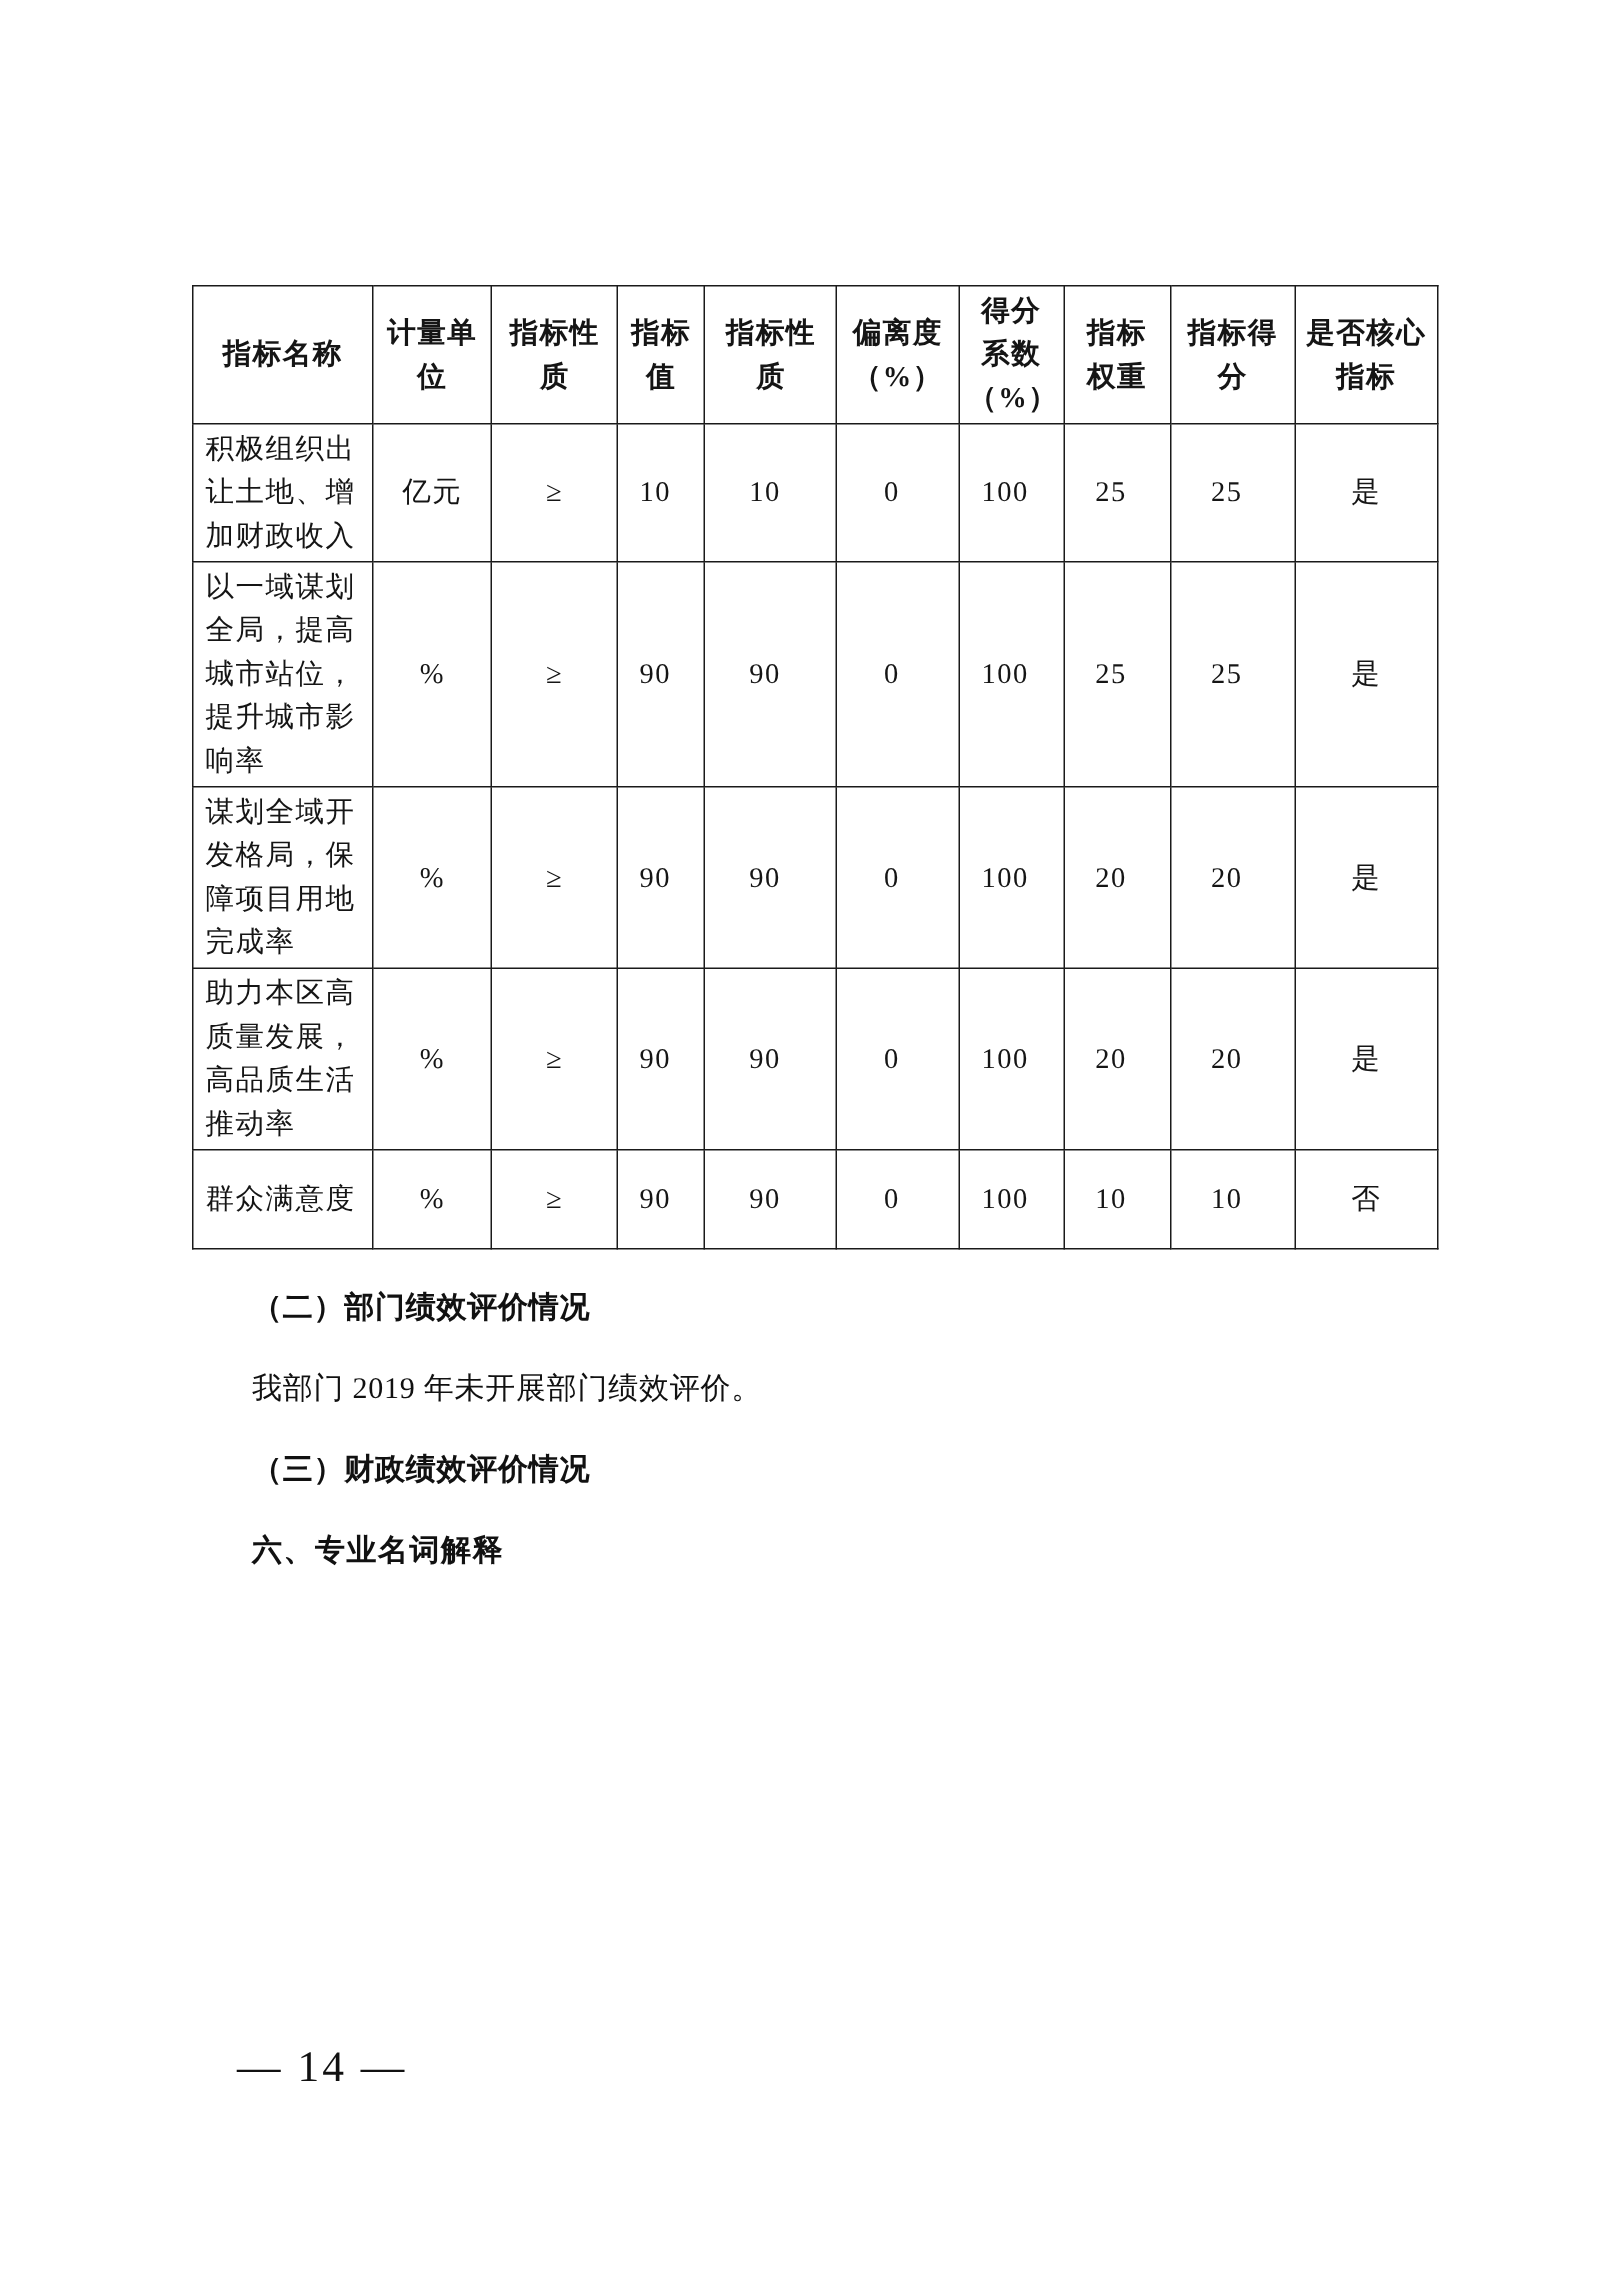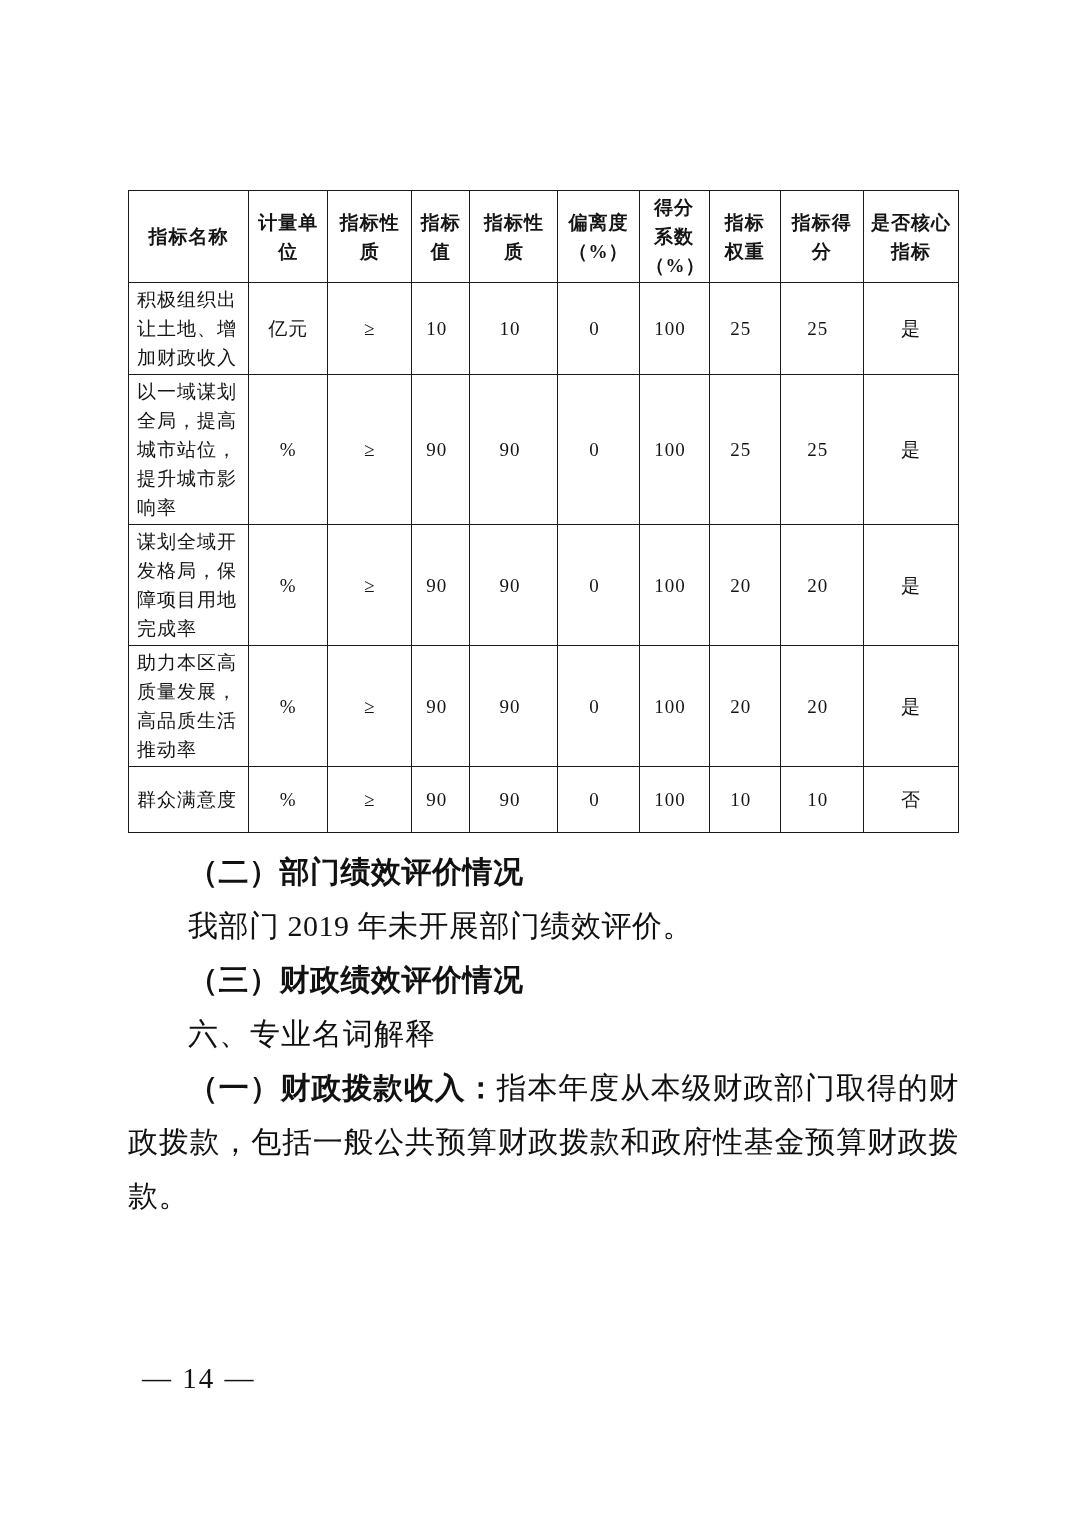--- a/index.html
+++ b/index.html
@@ -44,38 +44,38 @@
     padding: 2px 6px;
     height: 87px;
   }
   td.c-name   { text-align: left;  padding: 2px 8px; margin-top: 33px; }
   td.c-center { text-align: center; padding: 18px 4px; }
   td.c-num    { text-align: center; padding: 2px 10px 2px 2px; letter-spacing: 0; }
   
   .text-block {
     margin-top: 12px;
     width: 831px;
-    font-size: 30px;
+    font-size: 20px;
     line-height: 54px;
     letter-spacing: 0.5px;
     text-align: justify;
   }
   .line { text-indent: 2em; }
   .para-head { font-weight: bold; }
   .sec-head {
     font-family: "Liberation Sans", "DejaVu Sans", sans-serif;
-    font-weight: normal;
+    font-weight: bold;
     letter-spacing: 1px;
   }
   .term-para { text-indent: 2em; }
   .term-label { font-weight: bold; }
   
   .page-footer {
     position: absolute;
-    left: 142px;
+    left: 158px;
     top: 1362px;
     font-size: 29px;
     letter-spacing: 2px;
     color: #111111;
   }
 </style>
 </head>
 <body>
 
 <div class="page">
@@ -172,21 +172,20 @@
           </tr>
         </tbody>
     </table>
 
     <div class="text-block">
       <div class="line para-head">（二）部门绩效评价情况</div>
       <div class="line">我部门 2019 年未开展部门绩效评价。</div>
       <div class="line para-head">（三）财政绩效评价情况</div>
       <div class="line sec-head">六、专业名词解释</div>
 
-      <p class="term-para"><span class="term-label">（一）财政拨款收入：</span><span>指本年度从本级财政部门取得的财政拨款，包括一般公共预算财政拨款和政府性基金预算财政拨款。</span></p>
 
     </div>
 
   </div>
 
   <div class="page-footer">— 14 —</div>
 
 </div>
 
 </body></html>

